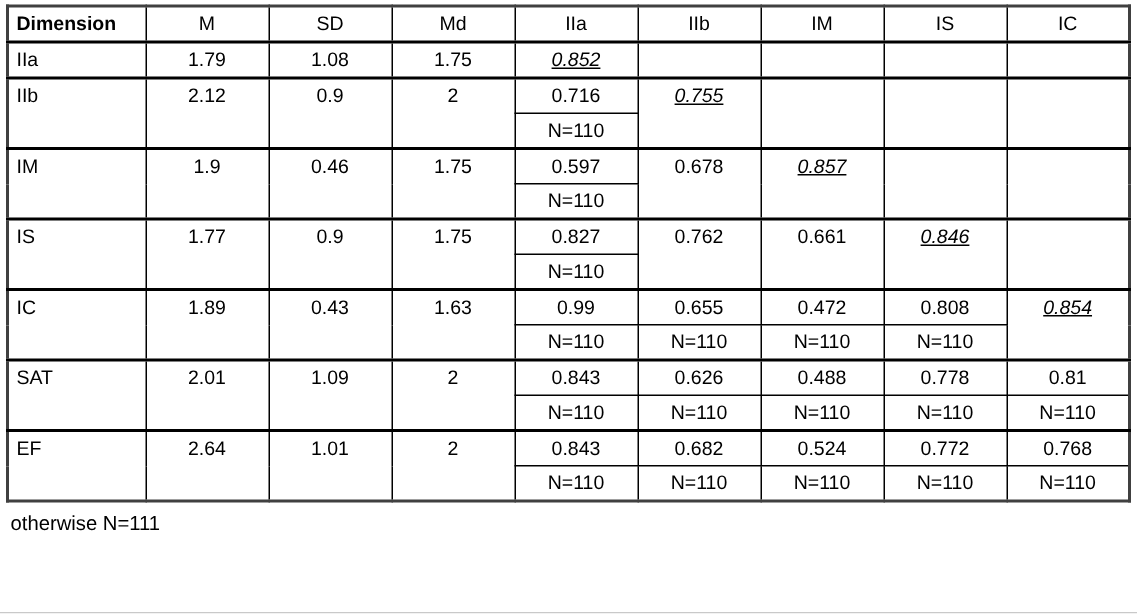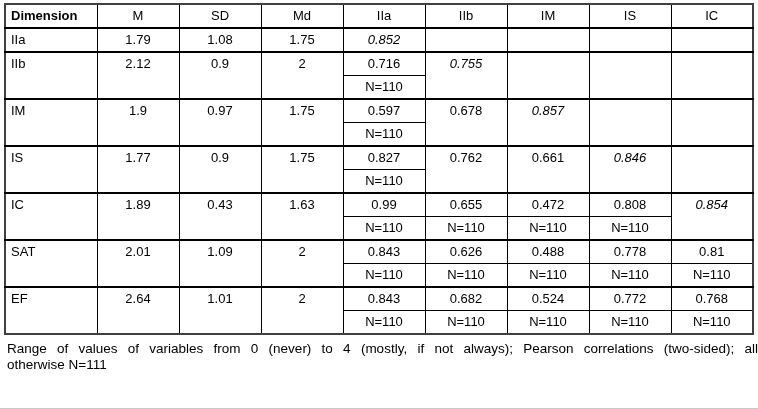--- a/index.html
+++ b/index.html
@@ -17,21 +17,21 @@
   .corr col.c{width:82px;}
   .corr th,.corr td{
     border:1px solid #000;
     height:22px;line-height:22px;
     font-size:13px;font-weight:normal;
     text-align:center;vertical-align:top;
     padding:0;overflow:hidden;white-space:nowrap;
   }
   .corr th.h-dim{font-weight:bold;text-align:left;padding-left:5px;}
   .corr td.dim{text-align:left;padding-left:5px;}
-  .corr .diag{font-style:italic;}
+  .corr .diag{font-style:italic;text-decoration:underline;}
   
   .corr tr.g>td,.corr tr.g>th{border-top:2px solid #000;}
   .notes{
     margin:6px 0 0 0;padding:0 3px;width:751px;
     font-size:13.5px;line-height:15.5px;color:#000;
   }
   .notes .nline{text-align:justify;text-align-last:justify;}
   .notes .nline-last{text-align:left;text-align-last:left;}
   .bottom-rule{position:absolute;left:0;bottom:0;width:758px;height:1px;background:#c9c9c9;}
 </style>
@@ -89,21 +89,21 @@
       <td rowspan="2"></td>
       <td rowspan="2"></td>
     </tr>
     <tr>
       <td>N=110</td>
     </tr>
 
     <tr class="g">
       <td class="dim" rowspan="2">IM</td>
       <td rowspan="2">1.9</td>
-      <td rowspan="2">0.97</td>
+      <td rowspan="2">0.46</td>
       <td rowspan="2">1.75</td>
       <td>0.597</td>
       <td rowspan="2">0.678</td>
       <td class="diag" rowspan="2">0.857</td>
       <td rowspan="2"></td>
       <td rowspan="2"></td>
     </tr>
     <tr>
       <td>N=110</td>
     </tr>
@@ -175,19 +175,18 @@
       <td>N=110</td>
       <td>N=110</td>
       <td>N=110</td>
       <td>N=110</td>
       <td>N=110</td>
     </tr>
   </tbody>
     </table>
 
   <div class="notes">
-    <div class="nline">Range of values of variables from 0 (never) to 4 (mostly, if not always); Pearson correlations (two-sided); all</div>
     <div class="nline nline-last">otherwise N=111</div>
   </div>
 
 </div>
 
 <div class="bottom-rule"></div>
 
 </body></html>

